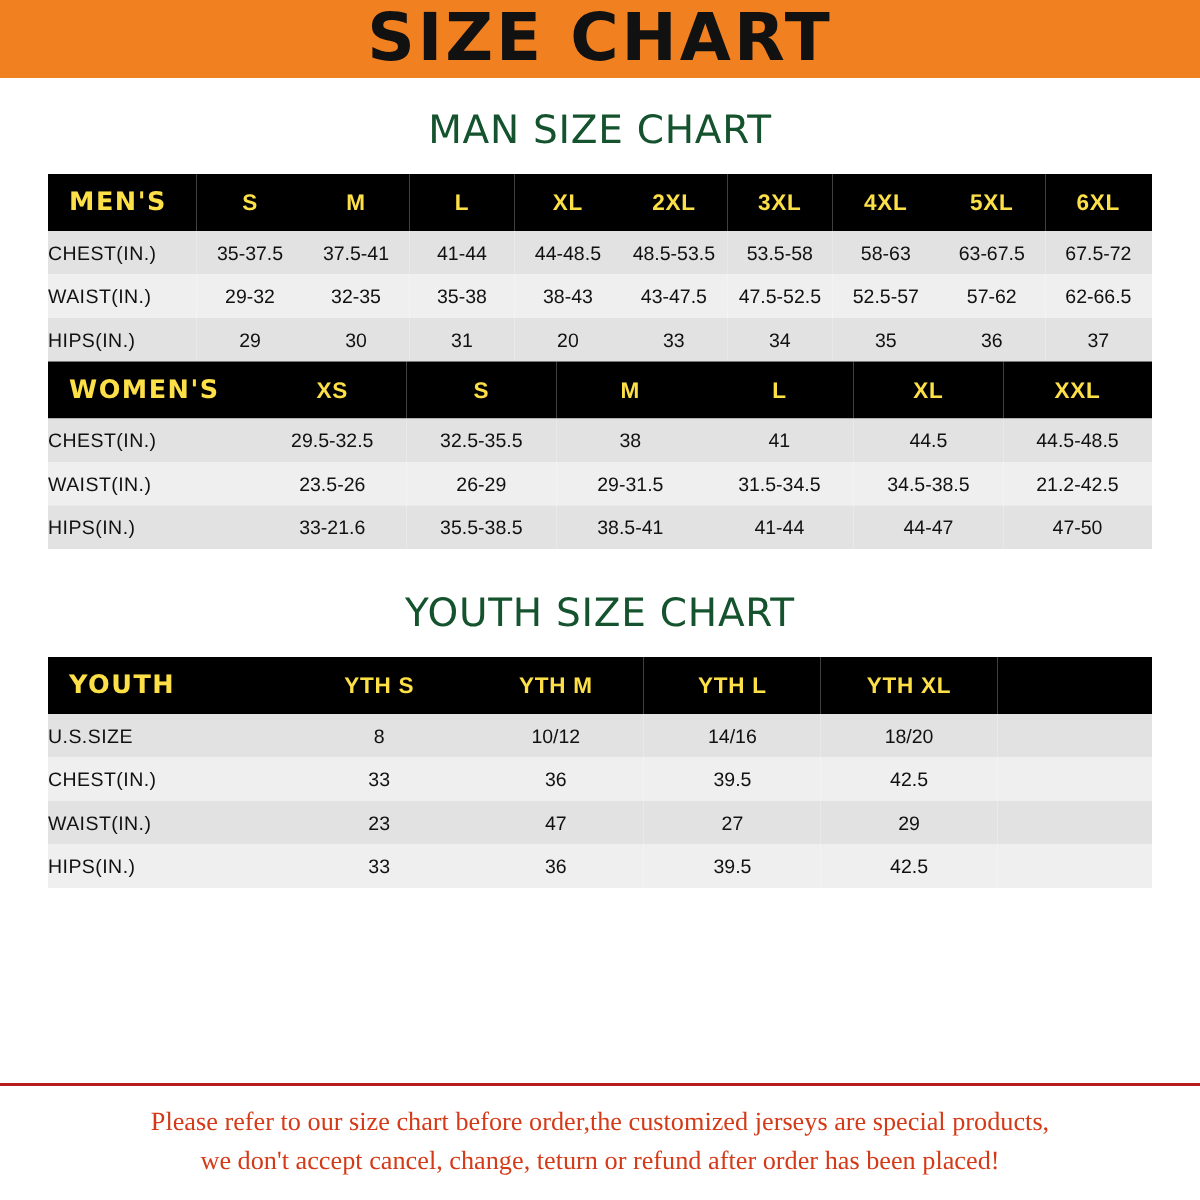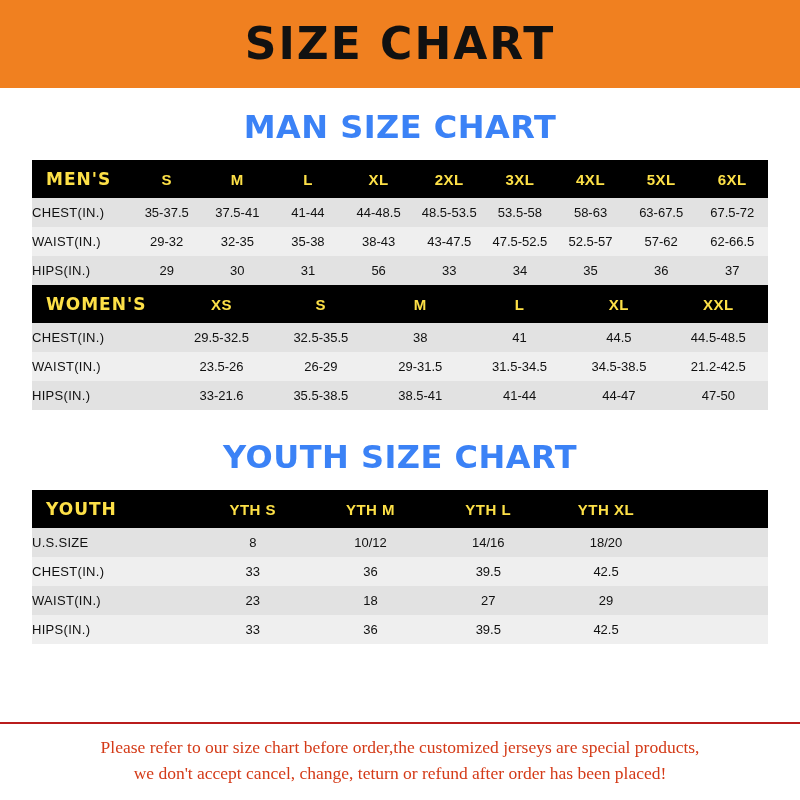--- a/index.html
+++ b/index.html
@@ -17,21 +17,21 @@
     width: 800px;
     height: 800px;
     position: relative;
     background: #ffffff;
     box-sizing: border-box;
     display: flex;
     flex-direction: column;
   }
   .header-band {
     background: #f08020;
-    height: 88px;
+    height: 52px;
     display: flex;
     align-items: center;
     justify-content: center;
     flex: none;
   }
   .header-title {
     font-family: "DejaVu Sans", sans-serif;
     font-weight: bold;
     font-size: 44px;
     letter-spacing: 2px;
@@ -39,23 +39,23 @@
     line-height: 1;
   }
   .content {
     flex: 1 1 auto;
     padding: 0 32px;
     box-sizing: border-box;
   }
   .section-title {
     text-align: center;
     font-family: "DejaVu Sans", sans-serif;
-    font-weight: bold;
-    font-size: 32px;
-    color: #3b82f6;
+    font-weight: normal;
+    font-size: 26px;
+    color: #14532d;
     letter-spacing: 0.5px;
   }
   .st-man { margin: 20px 0 14px 0; }
   .st-women { margin: 26px 0 14px 0; }
   .st-youth { margin: 28px 0 14px 0; }
 
   table.size-table {
     width: 100%;
     border-collapse: collapse;
     table-layout: fixed;
@@ -171,21 +171,21 @@
           <td>47.5-52.5</td>
           <td>52.5-57</td>
           <td>57-62</td>
           <td>62-66.5</td>
         </tr>
         <tr class="odd">
           <td class="label-col">HIPS(IN.)</td>
           <td>29</td>
           <td>30</td>
           <td>31</td>
-          <td>56</td>
+          <td>20</td>
           <td>33</td>
           <td>34</td>
           <td>35</td>
           <td>36</td>
           <td>37</td>
         </tr>
       </tbody>
     </table>
 
     <table class="size-table">
@@ -273,21 +273,21 @@
           <td class="label-col">CHEST(IN.)</td>
           <td>33</td>
           <td>36</td>
           <td>39.5</td>
           <td>42.5</td>
           <td></td>
         </tr>
         <tr class="odd">
           <td class="label-col">WAIST(IN.)</td>
           <td>23</td>
-          <td>18</td>
+          <td>47</td>
           <td>27</td>
           <td>29</td>
           <td></td>
         </tr>
         <tr class="even">
           <td class="label-col">HIPS(IN.)</td>
           <td>33</td>
           <td>36</td>
           <td>39.5</td>
           <td>42.5</td>

